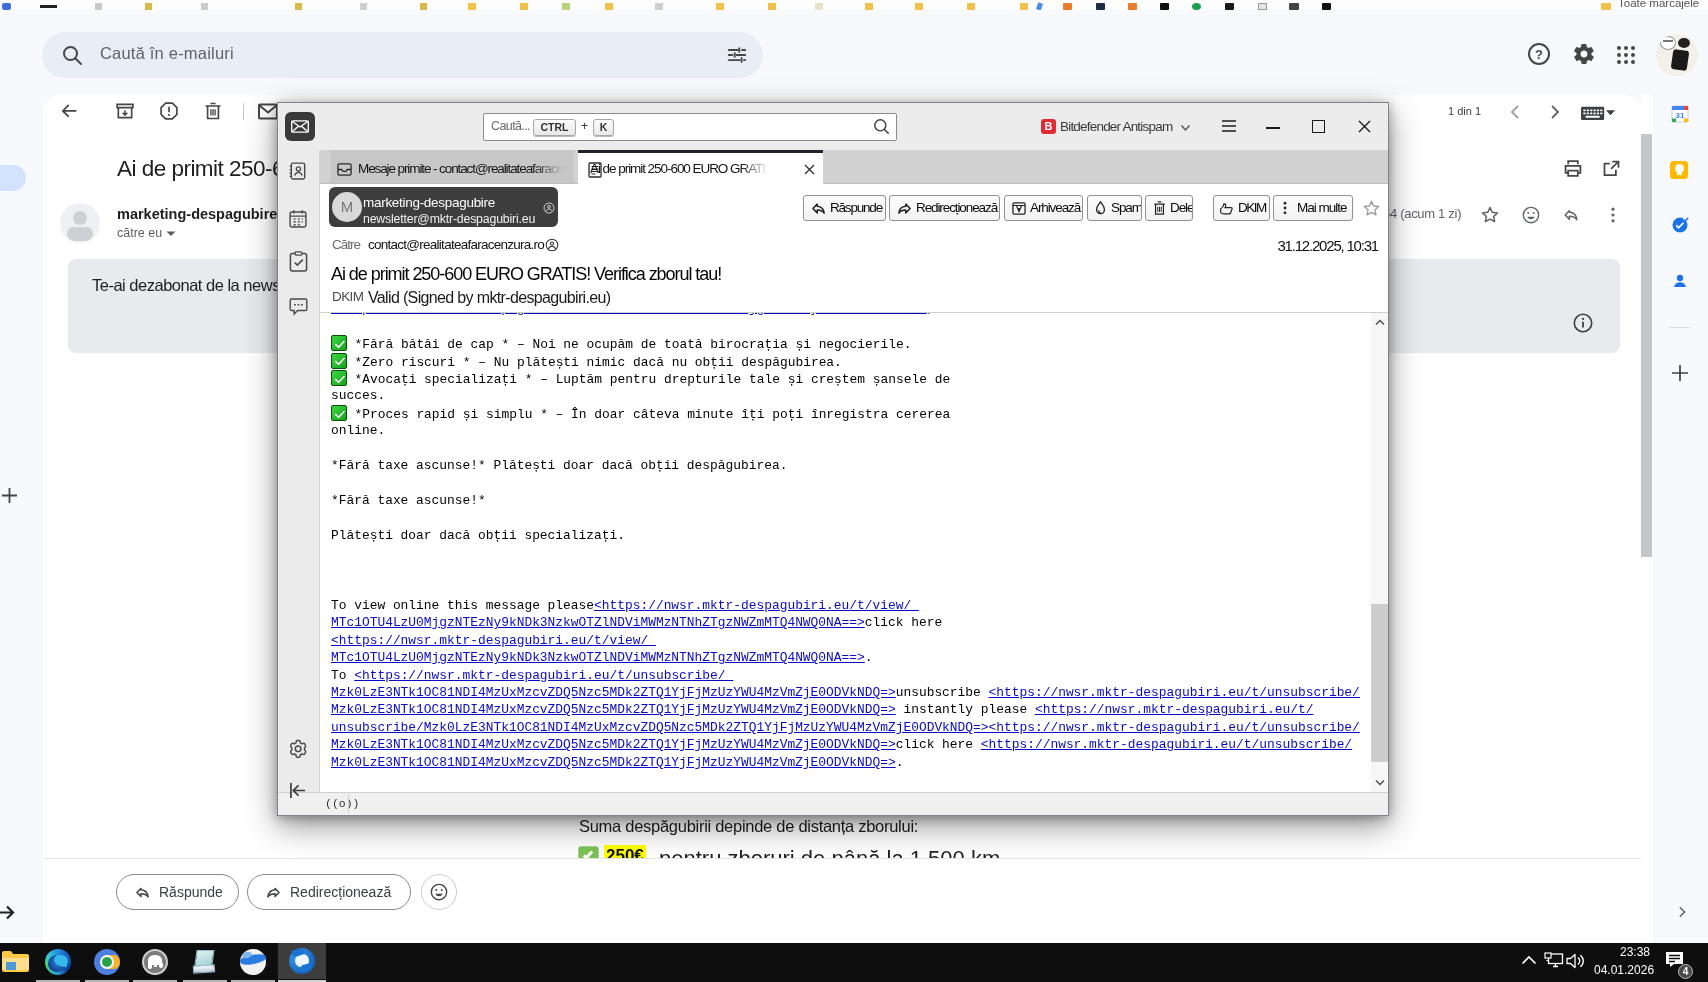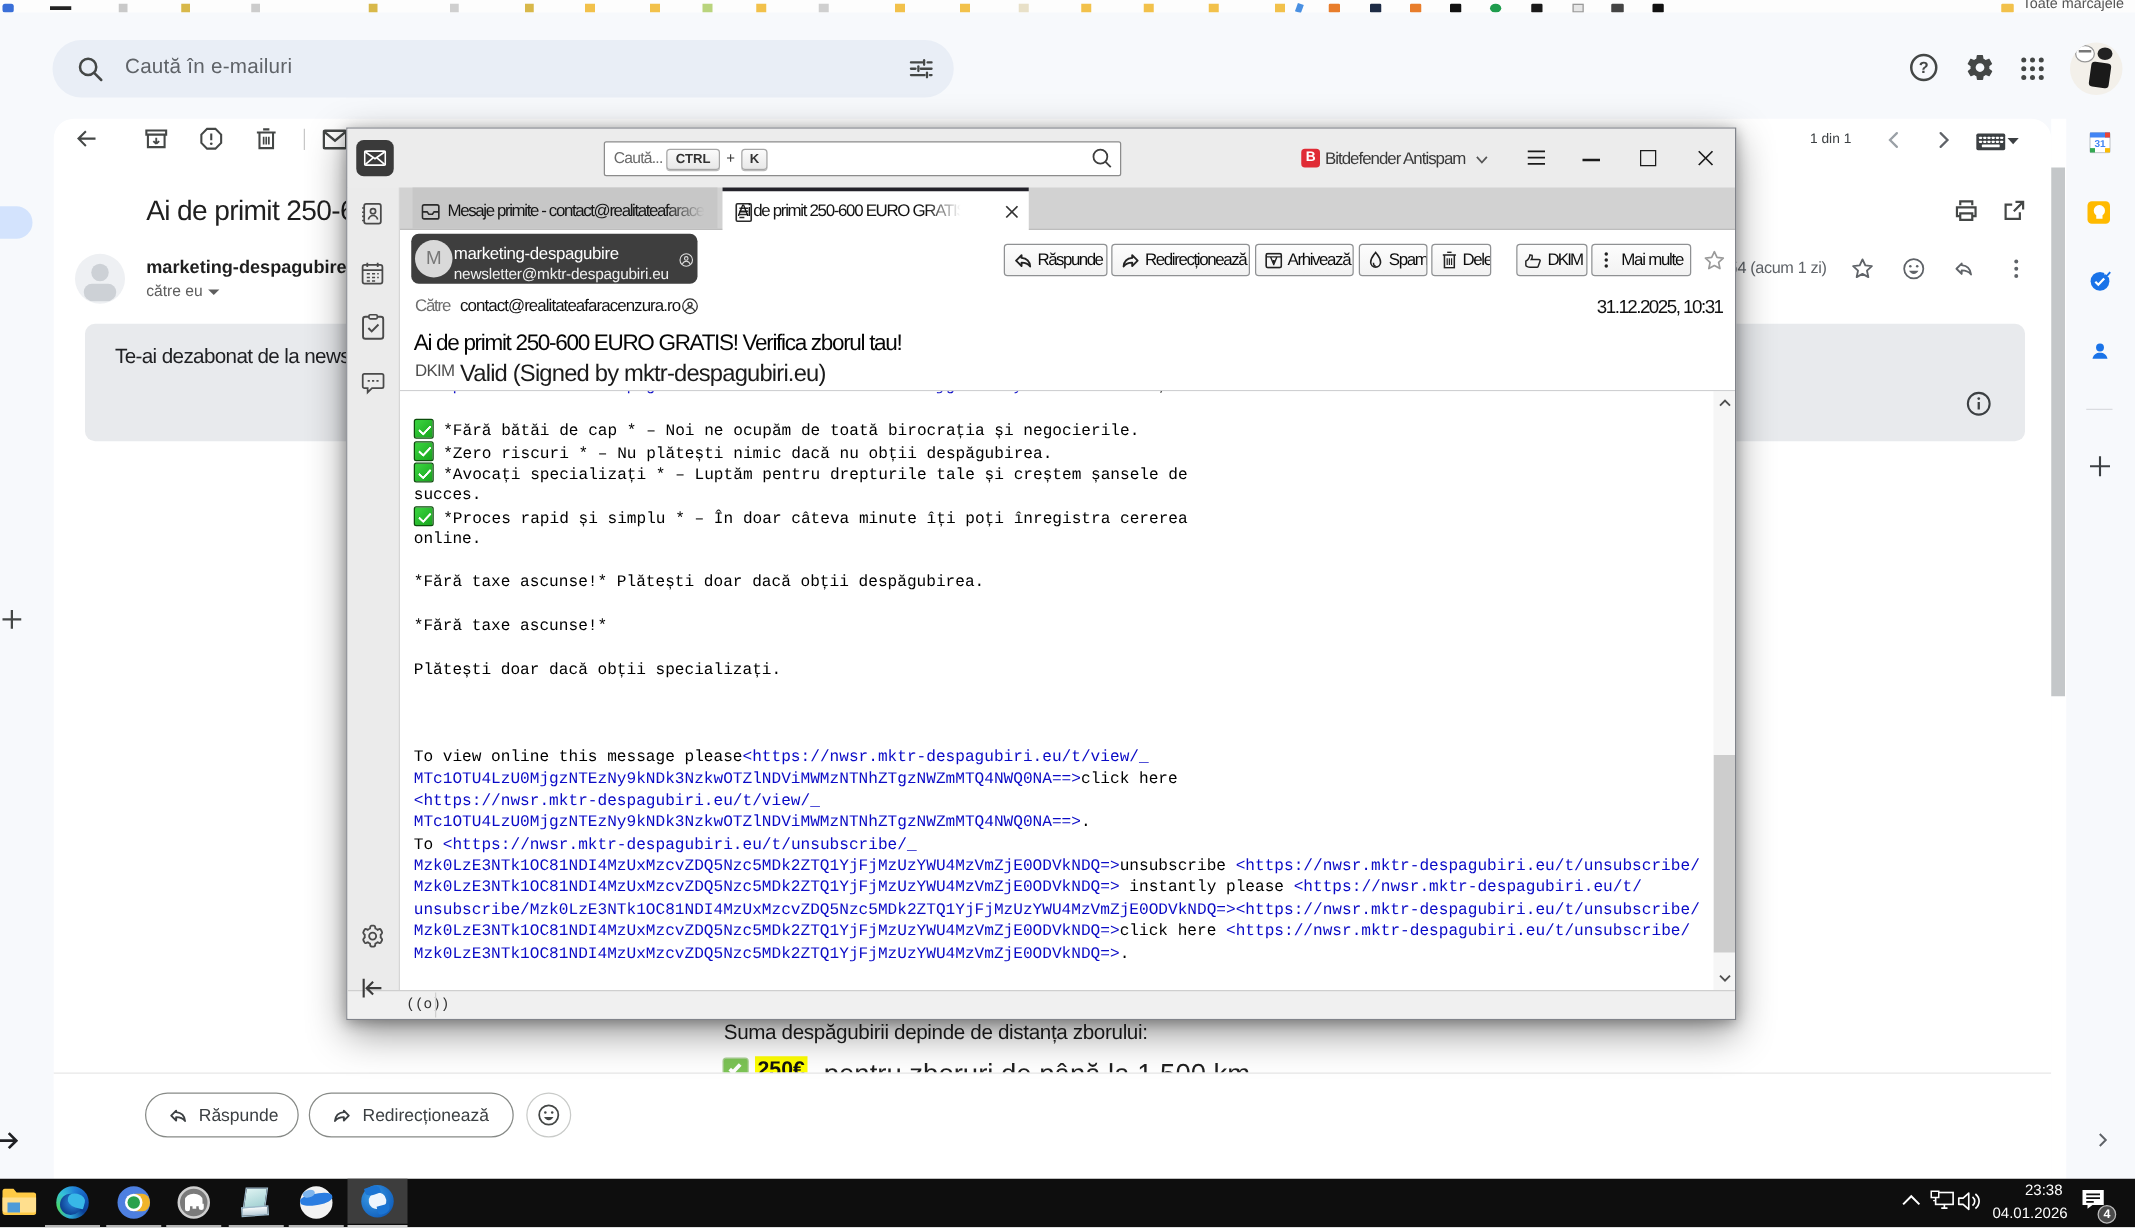--- a/index.html
+++ b/index.html
@@ -41,21 +41,21 @@
   .key { position:absolute; height:17px; border:1px solid #a6a6a6; border-radius:3px;
          background:linear-gradient(#fbfbfb,#e8e8e8); font-size:10.5px; font-weight:bold;
          color:#333; text-align:center; line-height:15px; box-shadow:0 1px 0 #bbb; }
 
   .tbbtn { position:absolute; top:92px; height:26px; border:1px solid #8f9193; border-radius:3px;
            background:linear-gradient(#fdfdfd,#f2f2f2); color:#0c0c0c; font-size:13.5px;
            line-height:24px; white-space:nowrap; letter-spacing:-1px; overflow:hidden; }
   .tbbtn svg { vertical-align:-2.5px; margin-right:4px; }
   .bodyline { position:absolute; left:11px; height:17px; line-height:17px; color:#000;
               font-family:"Liberation Mono", monospace; font-size:12.9px; white-space:pre; }
-  .lnk { color:#0a0ac6; }
+  .lnk { color:#0a0ac6; text-decoration:underline; }
   .chk { display:inline-block; width:16px; height:16px; margin-right:7.5px; vertical-align:-3px;
          background:linear-gradient(135deg,#35cd3a 20%,#17a31d); border:1px solid #0b4d0b;
          border-radius:2px; position:relative; }
   .chk::after { content:""; position:absolute; left:2.8px; top:3.8px; width:8px; height:4.4px;
          border-left:2.5px solid #fff; border-bottom:2.5px solid #fff; transform:rotate(-47deg);
          border-radius:1px; }
 
   
   #taskbar { left:0; top:943px; width:1708px; height:39px; background:#0e0e0e; }
   .tbar { position:absolute; top:979.5px; height:2.5px; background:#b5b5b5; }
@@ -423,21 +423,21 @@
     <div class="abs" style="left:1100px;top:134px;font-size:15px;color:#111;transform:translateX(-100%);letter-spacing:-1.2px;white-space:nowrap">31.12.2025, 10:31</div>
     <div class="abs" style="left:54px;top:134px;font-size:13.5px;color:#6e6e6e;letter-spacing:-1px">Către</div>
     <div class="abs" style="left:90px;top:134px;font-size:13.5px;color:#111;letter-spacing:-0.74px;white-space:nowrap">contact@realitateafaracenzura.ro</div>
     <svg class="abs" style="left:267px;top:135px" width="14" height="14" viewBox="0 0 24 24">
       <circle cx="12" cy="12" r="10" fill="none" stroke="#333" stroke-width="1.8"></circle>
       <circle cx="12" cy="9.5" r="2.8" fill="none" stroke="#333" stroke-width="1.8"></circle>
       <path d="M5.5 19c1.5-3.5 4-5 6.5-5s5 1.5 6.5 5" fill="none" stroke="#333" stroke-width="1.8"></path>
     </svg>
     <div class="abs" style="left:53px;top:161px;font-size:18px;color:#060606;white-space:nowrap;letter-spacing:-1.05px">Ai de primit 250-600 EURO GRATIS! Verifica zborul tau!</div>
     <div class="abs" style="left:54px;top:186px;font-size:13.5px;color:#4e4e4e;letter-spacing:-0.6px">DKIM</div>
-    <div class="abs" style="left:90px;top:186px;font-size:19px;color:#1b1b1b;letter-spacing:-0.65px;white-space:nowrap">Valid (Signed by mktr-despagubiri.eu)</div>
+    <div class="abs" style="left:90px;top:186px;font-size:16px;color:#1b1b1b;letter-spacing:-0.65px;white-space:nowrap">Valid (Signed by mktr-despagubiri.eu)</div>
 
     <svg class="abs" style="left:10px;top:58px" width="20" height="20" viewBox="0 0 24 24">
       <rect x="4" y="2.5" width="16" height="19" rx="2" fill="none" stroke="#4a4a4a" stroke-width="1.7"></rect>
       <path d="M4 6.5H2m2 4H2m2 4H2m2 4H2" stroke="#4a4a4a" stroke-width="1.5"></path>
       <circle cx="12.5" cy="9.5" r="2.5" fill="none" stroke="#4a4a4a" stroke-width="1.6"></circle>
       <path d="M8 17.5c.8-2.5 2.5-3.8 4.5-3.8s3.7 1.3 4.5 3.8" fill="none" stroke="#4a4a4a" stroke-width="1.6"></path>
     </svg>
     <svg class="abs" style="left:10px;top:106px" width="20" height="20" viewBox="0 0 24 24">
       <rect x="2.5" y="3.5" width="19" height="18" rx="2" fill="none" stroke="#4a4a4a" stroke-width="1.7"></rect>
       <path d="M2.5 8.5h19M7 1.5v4M17 1.5v4" stroke="#4a4a4a" stroke-width="1.7"></path>

